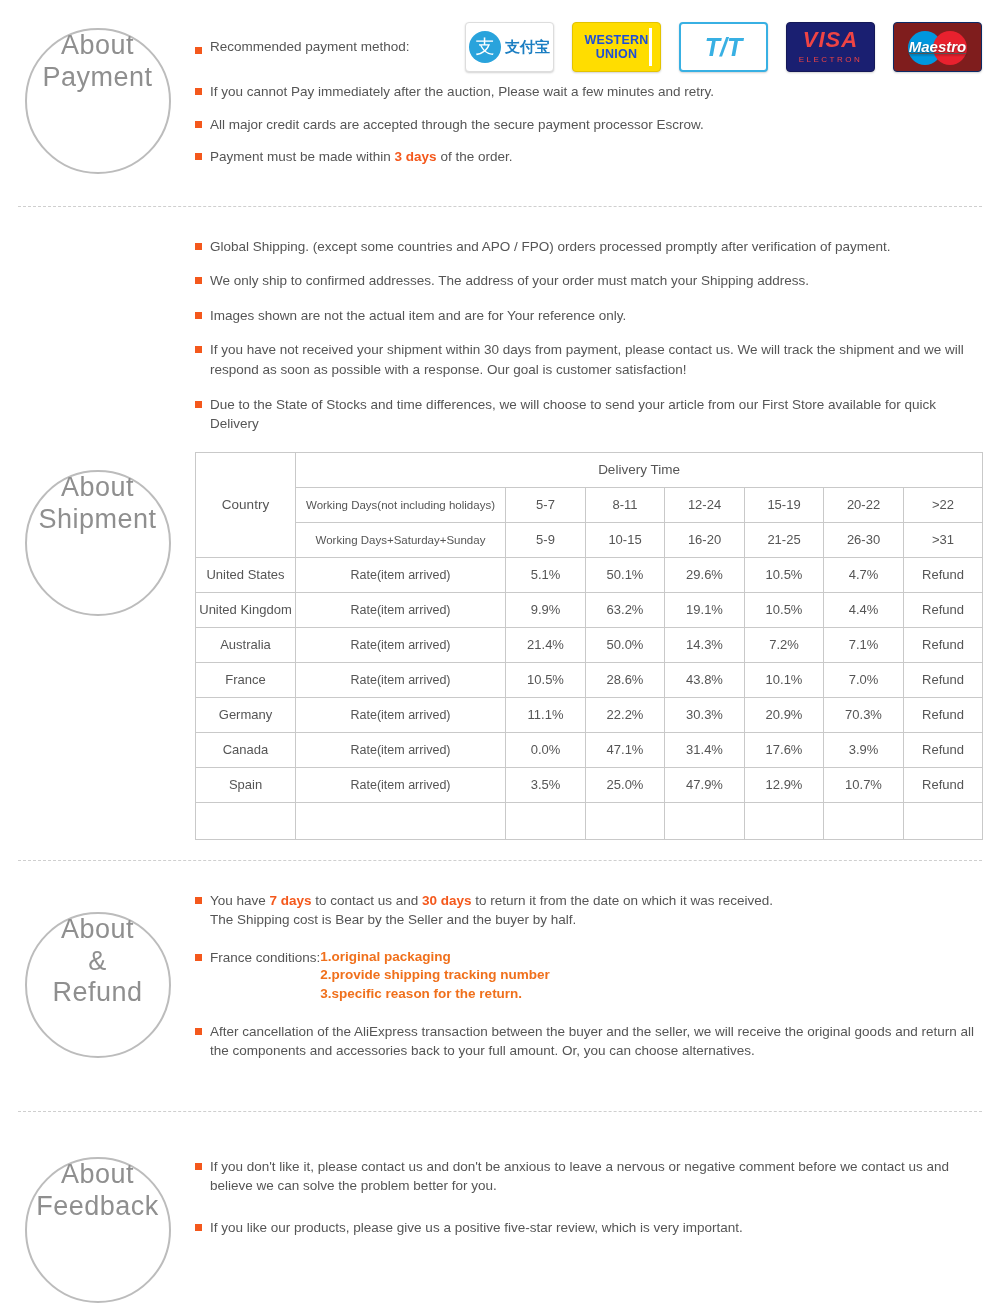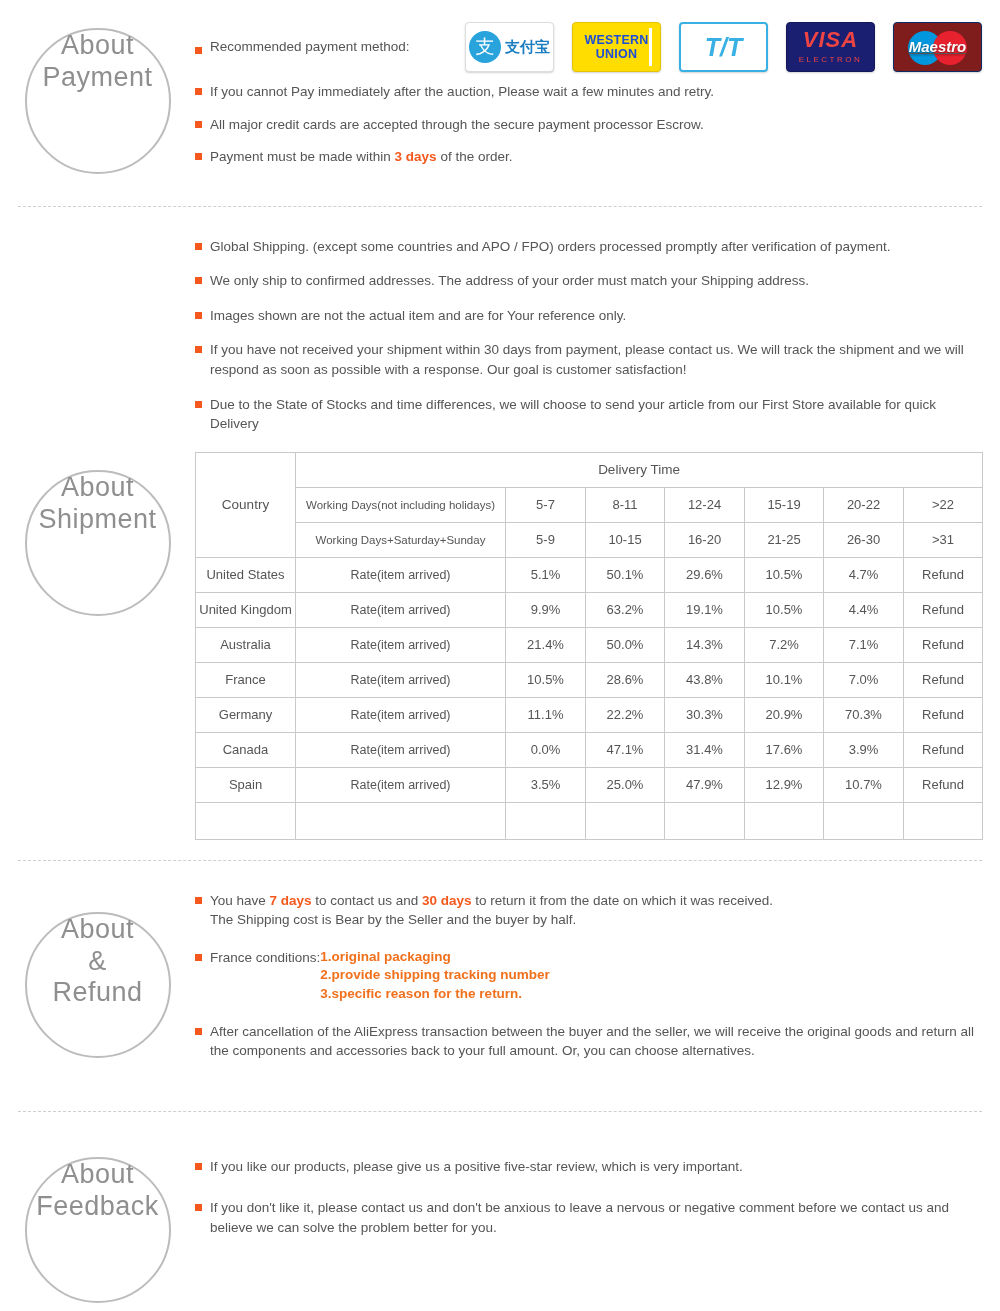--- a/index.html
+++ b/index.html
@@ -323,22 +323,22 @@
   <section class="section sec-feedback">
     <div class="circle-col">
       <div class="circle">
         <span>About</span>
         <span>Feedback</span>
       </div>
     </div>
     <div class="content">
       <div class="bullet-row">
         <span class="bullet-sq"></span>
+        <div class="bt">If you don't like it, please contact us and don't be anxious to leave a nervous or negative comment before we contact us and believe we can solve the problem better for you.</div>
+      </div>
+      <div class="bullet-row">
+        <span class="bullet-sq"></span>
         <div class="bt">If you like our products, please give us a positive five-star review, which is very important.</div>
       </div>
-      <div class="bullet-row">
-        <span class="bullet-sq"></span>
-        <div class="bt">If you don't like it, please contact us and don't be anxious to leave a nervous or negative comment before we contact us and believe we can solve the problem better for you.</div>
-      </div>
     </div>
   </section>
 
 </div>
 
 </body></html>

